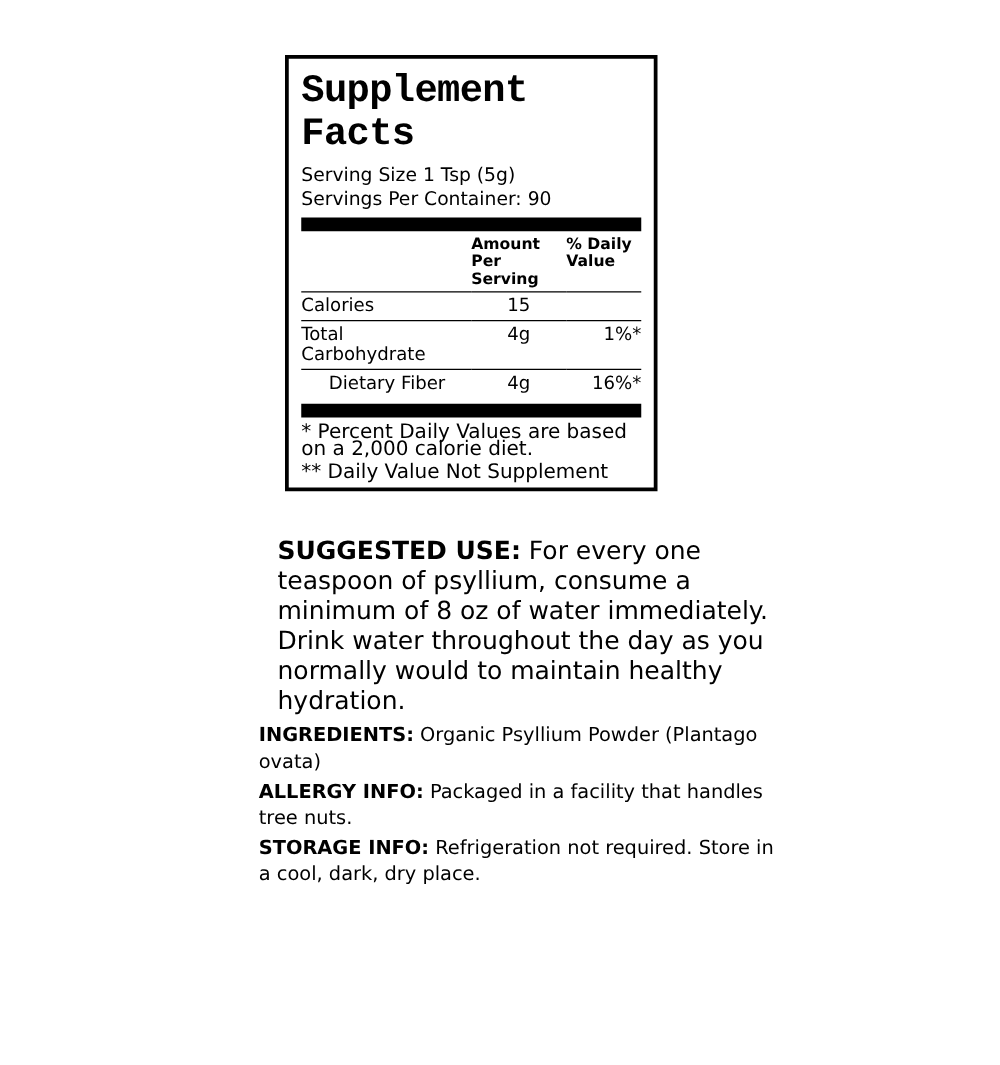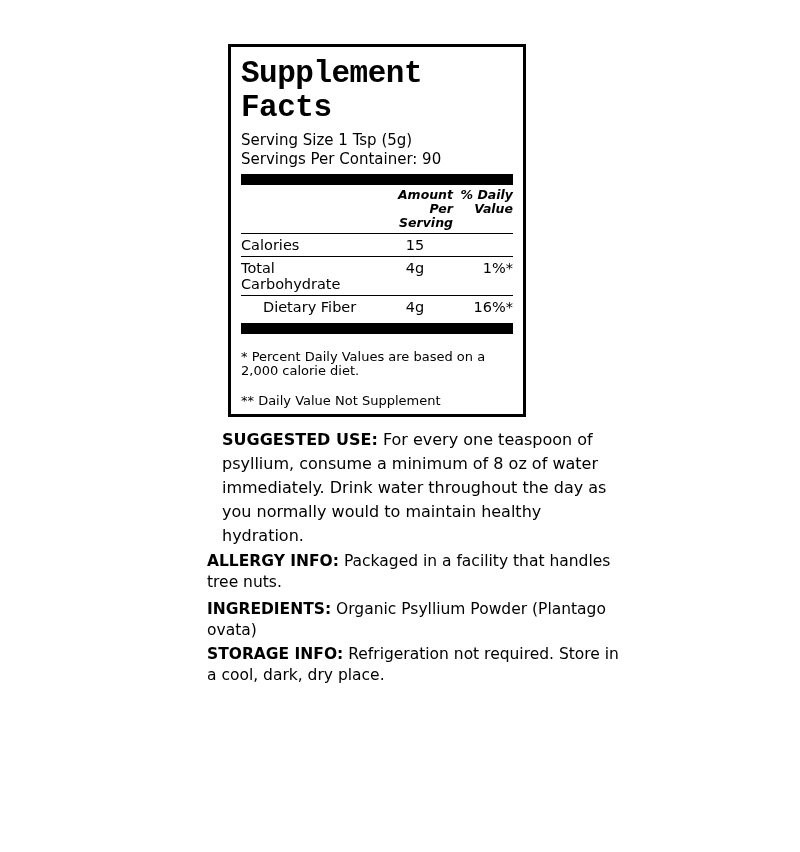--- a/index.html
+++ b/index.html
@@ -58,49 +58,49 @@
   .col-amt   { text-align: center; width: 76px; }
   .col-dv    { text-align: right;  width: 60px; }
 
   .hdr td {
     font-weight: bold;
     font-size: 12.5px;
     line-height: 14px;
     padding-bottom: 4px;
     padding-top: 3px;
   }
-  .hdr .col-amt, .hdr .col-dv { text-align: right; font-style: italic; }
+  .hdr .col-amt, .hdr .col-dv { text-align: left; }
 
   .row-border td { border-top: 1.5px solid #000; margin-left: 22px; }
   .indent { padding-left: 22px !important; }
 
   .ingredient-row td {
     padding-top: 7px;
     padding-bottom: 10px;
     line-height: 16px;
     font-size: 14.5px;
   }
   .ingredient-row .col-dv { vertical-align: top; }
   .ing-name { width: 150px; }
 
   .footnotes {
-    font-size: 13px;
+    font-size: 16px;
     line-height: 14px;
-    padding-top: 16px;
+    padding-top: 4px;
   }
 
   
   #copy {
     position: absolute;
     left: 207px;
     top: 428px;
     width: 420px;
   }
   .use-block {
-    font-size: 16px;
+    font-size: 20px;
     line-height: 24px;
     padding-left: 15px;
     text-indent: 0;
   }
   .use-block b { font-weight: bold; }
   .para {
     font-size: 15.5px;
     line-height: 21px;
     margin-top: 0;
   }
@@ -162,27 +162,27 @@
   <div class="footnotes">** Daily Value Not Supplement</div>
 </div>
 
 <div id="copy">
 
   <div class="use-block">
     <b>SUGGESTED USE:</b>
     <span>For every one teaspoon of psyllium, consume a minimum of 8 oz of water immediately. Drink water throughout the day as you normally would to maintain healthy hydration.</span>
   </div>
 
+  <div class="para" id="ingredients">
+    <b>INGREDIENTS:</b>
+    <span>Organic Psyllium Powder (Plantago ovata)</span>
+  </div>
+
   <div class="para" id="allergy">
     <b>ALLERGY INFO:</b>
     <span>Packaged in a facility that handles tree nuts.</span>
-  </div>
-
-  <div class="para" id="ingredients">
-    <b>INGREDIENTS:</b>
-    <span>Organic Psyllium Powder (Plantago ovata)</span>
   </div>
 
   <div class="para" id="storage">
     <b>STORAGE INFO:</b>
     <span>Refrigeration not required. Store in a cool, dark, dry place.</span>
   </div>
 </div>
 
 </body></html>

